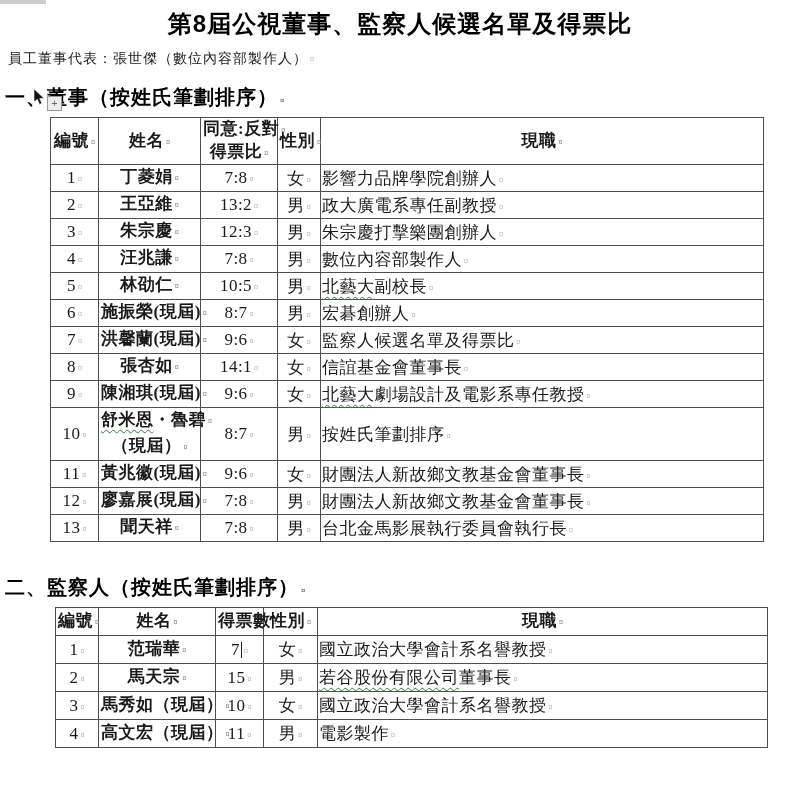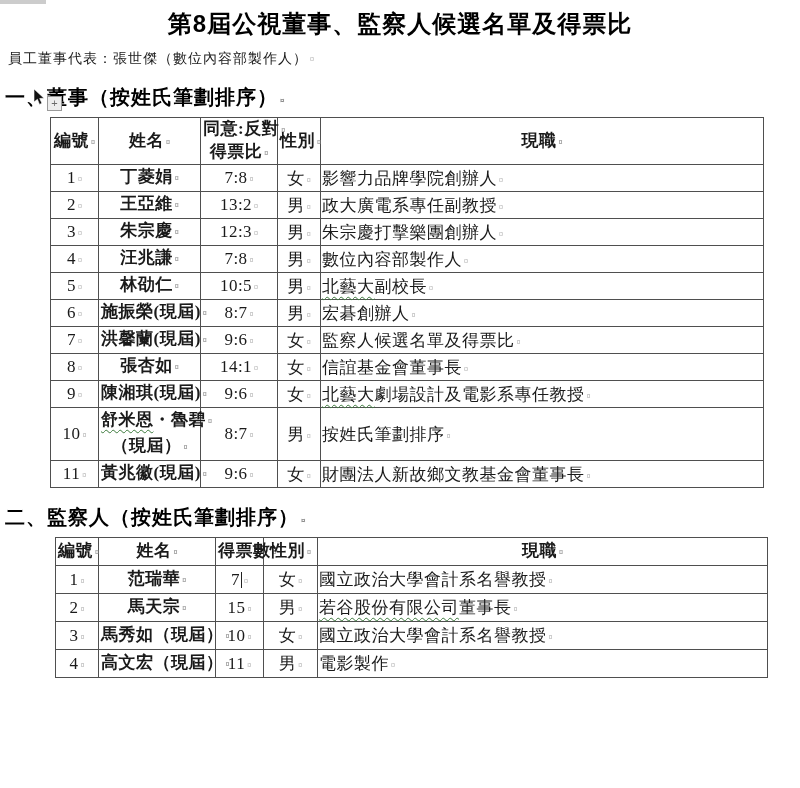--- a/index.html
+++ b/index.html
@@ -10,21 +10,21 @@
   .top-artifact{position:absolute;top:0;left:0;width:46px;height:4px;background:#cccccc;}
   .page-title{
     text-align:center;font-family:"Liberation Sans", sans-serif;font-weight:700;
     font-size:24px;padding-top:8px;letter-spacing:1px;color:#000;
   }
   .subtitle{font-size:14px;margin:10px 0 0 8px;letter-spacing:1px;}
   .section-heading{
     font-family:"Liberation Sans", sans-serif;font-weight:700;font-size:20px;
     margin:16px 0 0 5px;letter-spacing:1px;color:#000;
   }
-  .section-heading.second{margin-top:16px;}
+  .section-heading.second{margin-top:32px;}
   table{border-collapse:collapse;table-layout:fixed;font-size:17px;letter-spacing:0.5px;}
   #directors-table{margin:6px 0 0 50px;width:713px;}
   #supervisors-table{margin:6px 0 0 55px;width:712px;}
   td,th{border:1px solid #4f4f4f;text-align:center;padding:0 2px;white-space:nowrap;overflow:visible;}
   th{font-weight:700;font-size:17px;line-height:21px;}
   #directors-table th{height:44px;}
   #directors-table td{height:25px;}
   #directors-table tr.tall td{height:50px;}
   #supervisors-table th{height:27px;}
   #supervisors-table td{height:27px;}
@@ -176,20 +176,38 @@
       </tr>
       <tr>
         <td><span class="ct">11</span></td>
         <td>
           <div class="ln"><span class="ct"><span>黃兆徽(現屆)</span></span></div>
         </td>
         <td><span class="ct">9:6</span></td>
         <td><span class="ct">女</span></td>
         <td class="job"><span class="ct"><span>財團法人新故鄉文教基金會董事長</span></span></td>
       </tr>
+      <tr>
+        <td><span class="ct">12</span></td>
+        <td>
+          <div class="ln"><span class="ct"><span>廖嘉展(現屆)</span></span></div>
+        </td>
+        <td><span class="ct">7:8</span></td>
+        <td><span class="ct">男</span></td>
+        <td class="job"><span class="ct"><span>財團法人新故鄉文教基金會董事長</span></span></td>
+      </tr>
+      <tr>
+        <td><span class="ct">13</span></td>
+        <td>
+          <div class="ln"><span class="ct"><span>聞天祥</span></span></div>
+        </td>
+        <td><span class="ct">7:8</span></td>
+        <td><span class="ct">男</span></td>
+        <td class="job"><span class="ct"><span>台北金馬影展執行委員會執行長</span></span></td>
+      </tr>
     </tbody>
   </table>
 
 <div class="section-heading second"><span class="ct">二、監察人（按姓氏筆劃排序）</span></div>
 
 <table id="supervisors-table">
     <colgroup>
       <col style="width: 43px;">
       <col style="width: 117px;">
       <col style="width: 48px;">

